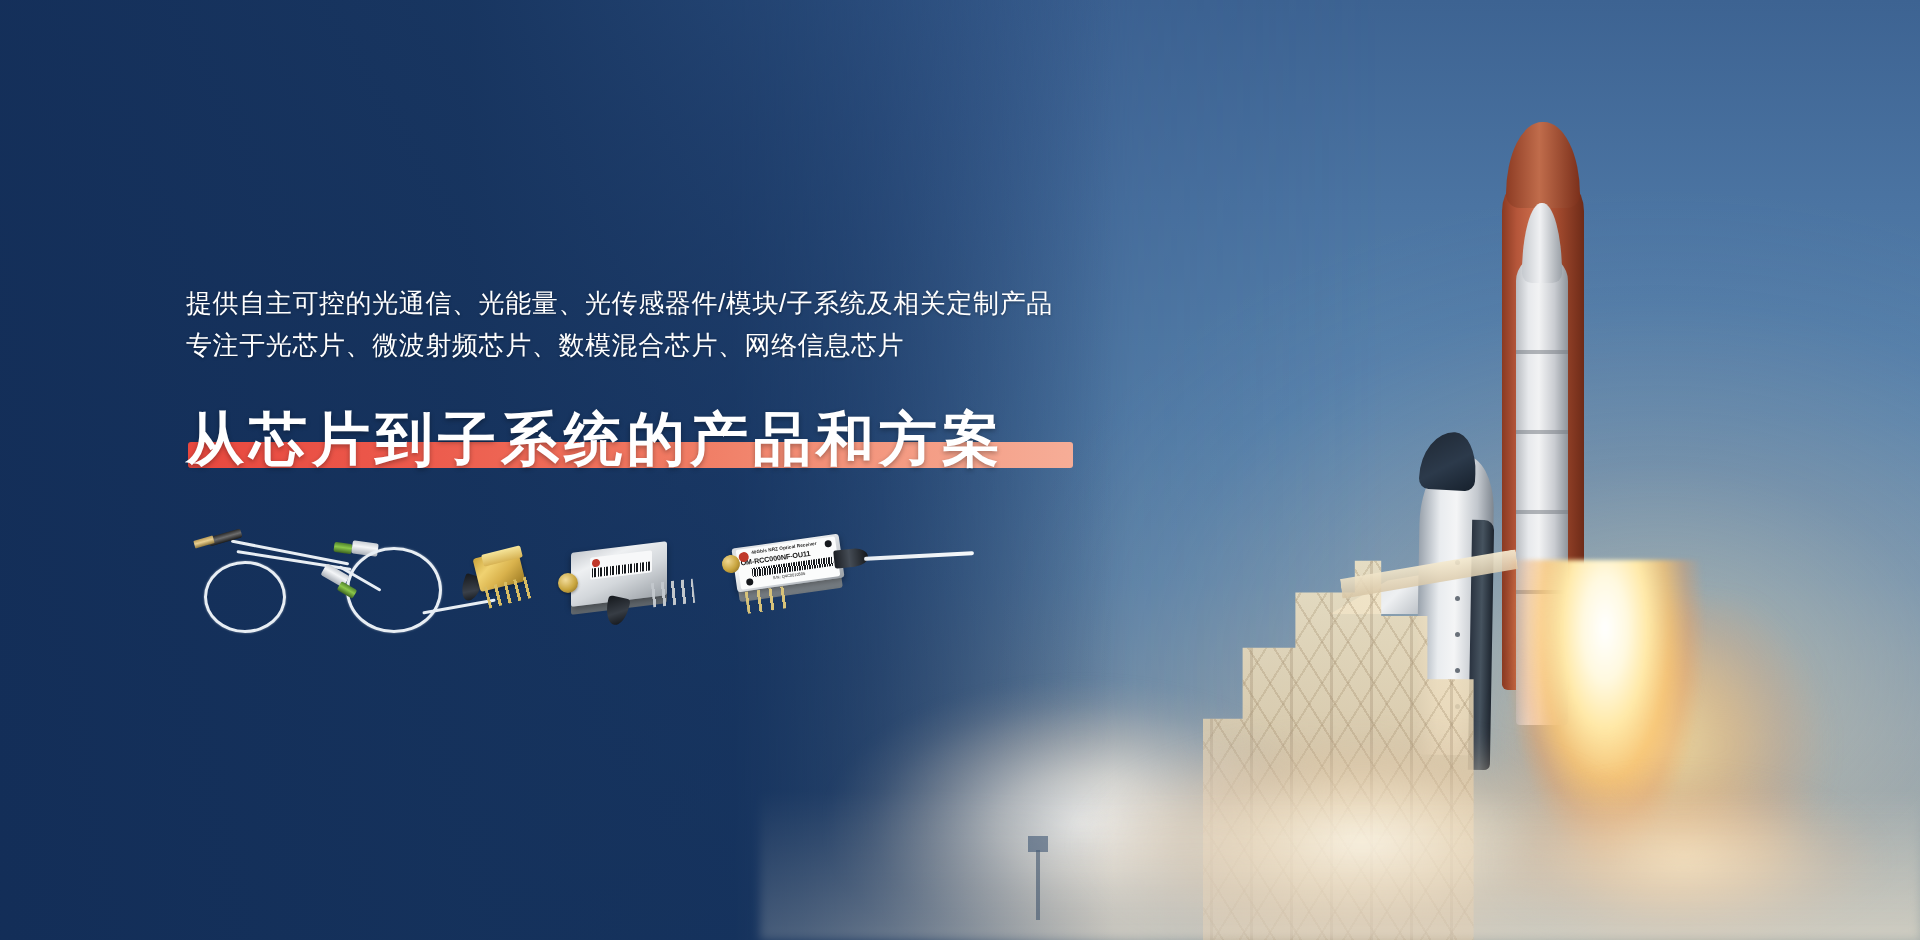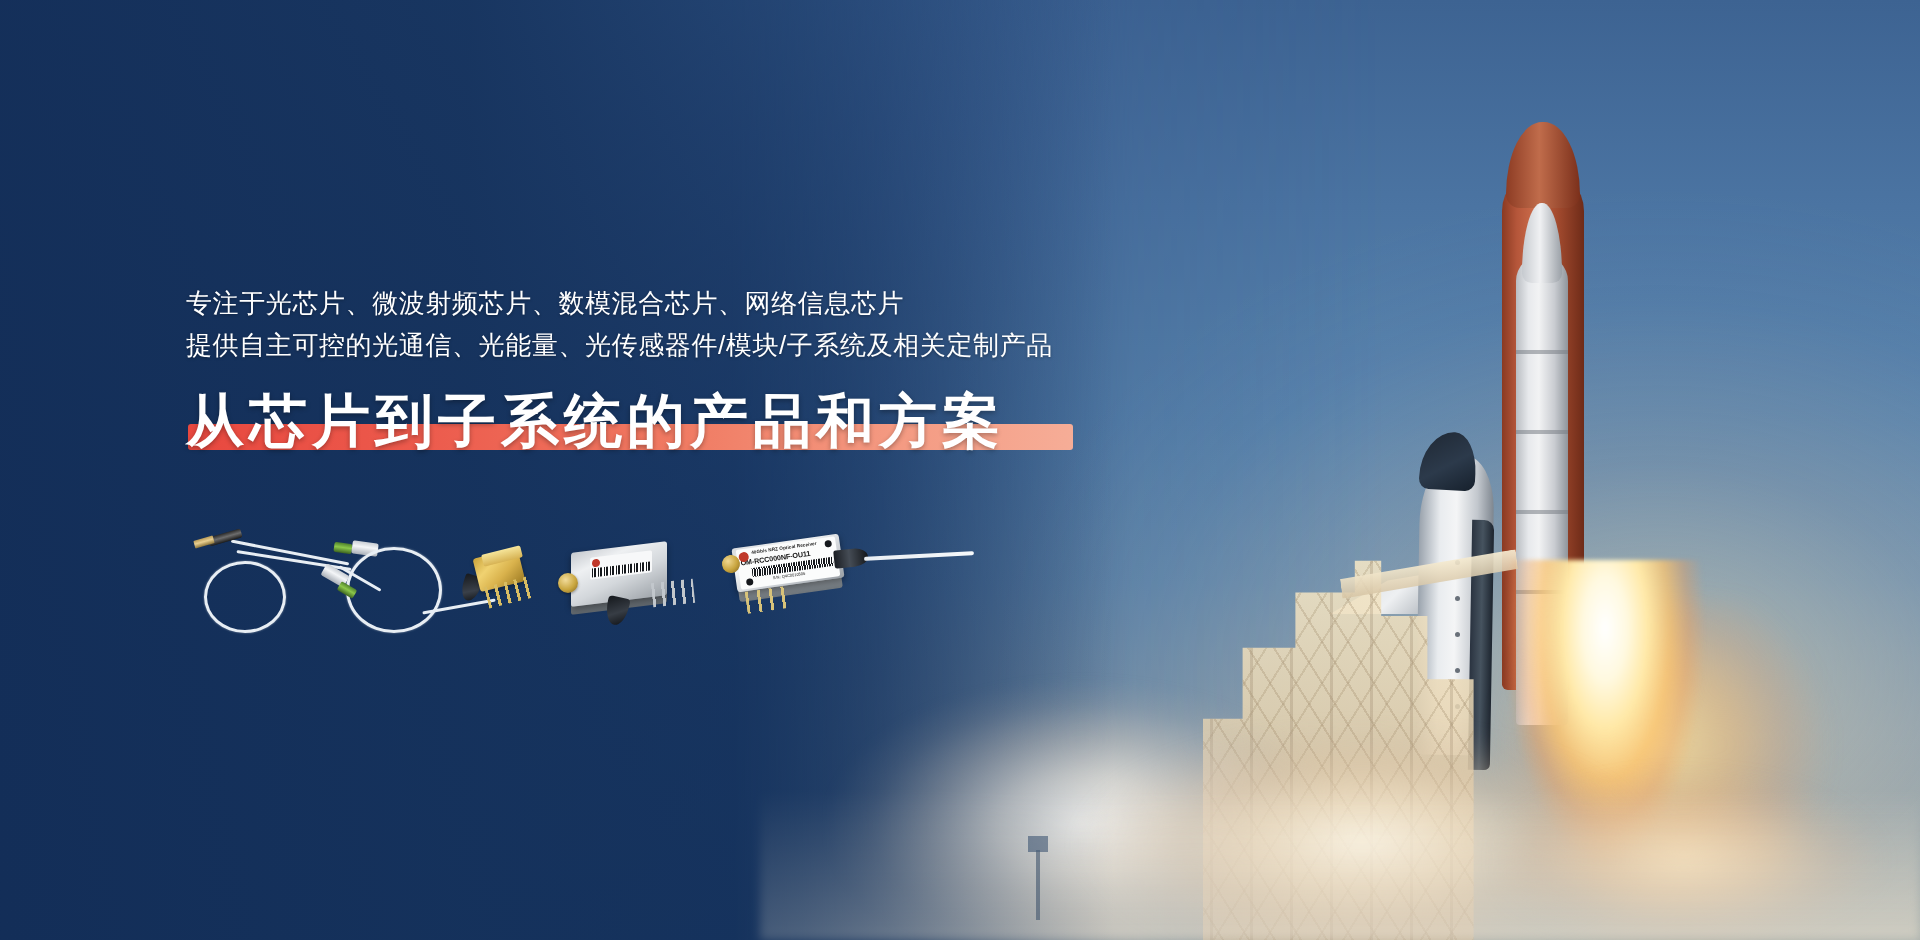--- a/index.html
+++ b/index.html
@@ -218,21 +218,21 @@
 
   .sub-line {
     color:#ffffff;
     font-size:26px;
     line-height:1.62;
     letter-spacing:0.6px;
     white-space:nowrap;
     text-shadow:0 1px 3px rgba(0,0,0,0.35);
   }
 
-  .headline-wrap { position:relative; margin-top:21px; display:inline-block; }
+  .headline-wrap { position:relative; margin-top:39px; display:inline-block; }
   .headline-bar {
     position:absolute;
     left:2px; bottom:6px;
     width:885px; height:26px;
     border-radius:3px;
     background:linear-gradient(to right,
       #e8483f 0%, #ec5a4c 26%, #f07b63 56%, #f49a82 80%, #f6ad97 100%);
   }
   .headline {
     position:relative;
@@ -466,22 +466,22 @@
     <div class="smoke-a"></div>
     <div class="smoke-b"></div>
     <div class="smoke-c"></div>
     <div class="ground-haze"></div>
     <div class="light-pole"></div>
   </div>
 
   <div class="left-fade"></div>
 
   <div class="copy">
+    <div class="sub-line">提供自主可控的光通信、光能量、光传感器件/模块/子系统及相关定制产品</div>
     <div class="sub-line">专注于光芯片、微波射频芯片、数模混合芯片、网络信息芯片</div>
-    <div class="sub-line">提供自主可控的光通信、光能量、光传感器件/模块/子系统及相关定制产品</div>
 
     <div class="headline-wrap">
       <div class="headline-bar"></div>
       <div class="headline">从芯片到子系统的产品和方案</div>
     </div>
   </div>
 
   <div class="products">
 
     <div>

